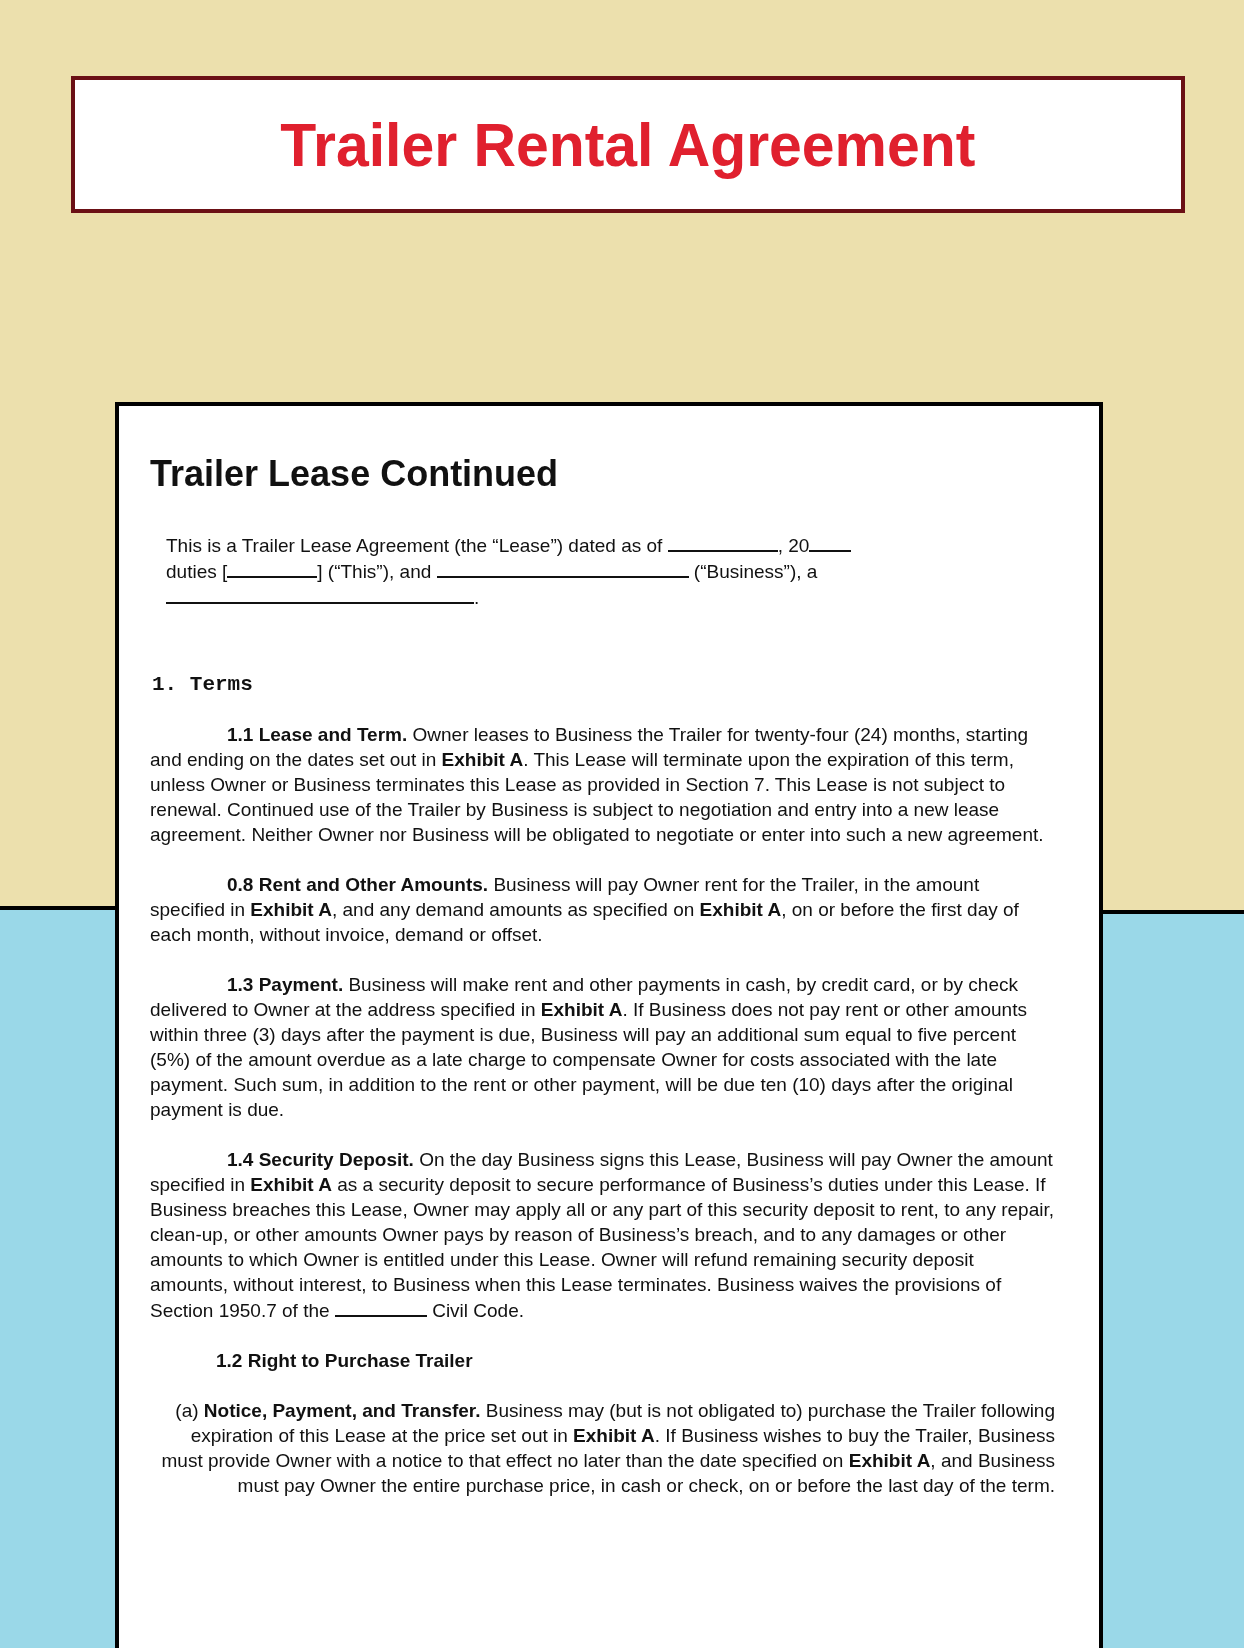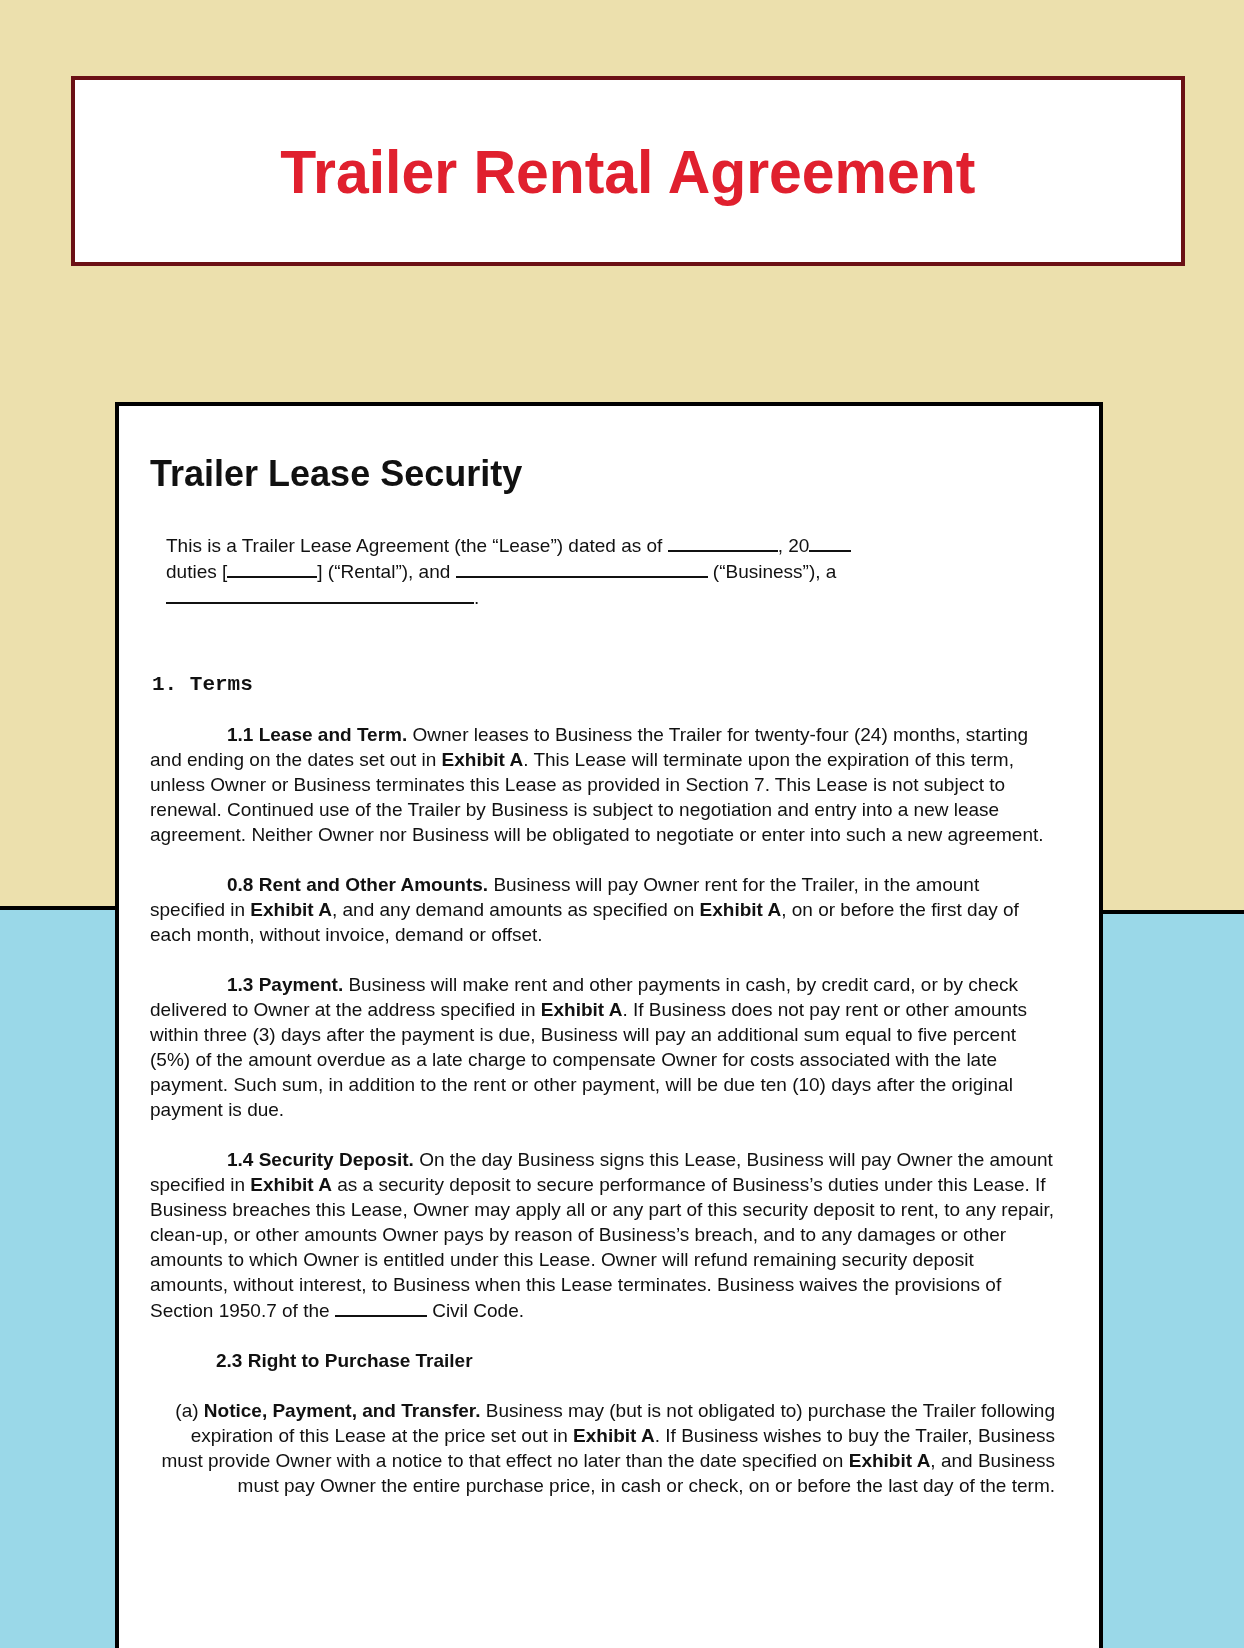--- a/index.html
+++ b/index.html
@@ -21,21 +21,21 @@
     }
     .divider-left {
       position: absolute; left: 0; top: 906px; width: 122px; height: 4px; background: #000;
     }
     .divider-right {
       position: absolute; left: 1096px; top: 910px; width: 148px; height: 4px; background: #000;
     }
     .title-box {
       position: absolute;
       left: 71px; top: 76px;
-      width: 1114px; height: 190px;
+      width: 1114px; height: 137px;
       box-sizing: border-box;
       border: 4px solid #6b1015;
       background: #ffffff;
       display: flex; align-items: center; justify-content: center;
     }
     .title-box h1 {
       margin: 0;
       color: #e0202e;
       font-family: "Liberation Sans", sans-serif;
       font-weight: bold;
@@ -92,35 +92,35 @@
 <div class="bg-top"></div>
 <div class="bg-bottom"></div>
 <div class="divider-left"></div>
 <div class="divider-right"></div>
 
 <div class="title-box">
   <h1>Trailer Rental Agreement</h1>
 </div>
 
 <div class="doc">
-  <h2>Trailer Lease Security</h2>
+  <h2>Trailer Lease Continued</h2>
 
   <p class="intro">
     <span>This is a Trailer Lease Agreement (the “Lease”) dated as of </span><span class="blank" style="width:110px"></span><span>, 20</span><span class="blank" style="width:42px"></span><br>
-    <span>duties [</span><span class="blank" style="width:90px"></span><span>] (“Rental”), and </span><span class="blank" style="width:252px"></span><span> (“Business”), a</span><br>
+    <span>duties [</span><span class="blank" style="width:90px"></span><span>] (“This”), and </span><span class="blank" style="width:252px"></span><span> (“Business”), a</span><br>
     <span class="blank" style="width:308px"></span><span>.</span>
   </p>
 
   <div class="section-h">1. Terms</div>
 
   <p class="clause"><b>1.1 Lease and Term.</b><span> Owner leases to Business the Trailer for twenty-four (24)  months, starting and ending on the dates set out in </span><b>Exhibit A</b><span>. This Lease will terminate upon the expiration of this term, unless Owner or Business terminates this Lease as provided in Section 7. This Lease is not subject to renewal. Continued use of the Trailer by Business is subject to negotiation and entry into a new lease agreement. Neither Owner nor Business will be obligated to negotiate or enter into such a new agreement.</span></p>
 
   <p class="clause"><b>0.8 Rent and Other Amounts.</b><span> Business will pay Owner rent for the Trailer, in the  amount specified in </span><b>Exhibit A</b><span>, and any demand amounts as specified on </span><b>Exhibit A</b><span>, on or before the  first day of each month, without invoice, demand or offset.</span></p>
 
   <p class="clause"><b>1.3 Payment.</b><span> Business will make rent and other payments in cash, by credit card, or  by check delivered to Owner at the address specified in </span><b>Exhibit A</b><span>. If Business does not pay rent  or other amounts within three (3) days after the payment is due, Business will pay an additional  sum equal to five percent (5%) of the amount overdue as a late charge to compensate Owner for  costs associated with the late payment. Such sum, in addition to the rent or other payment, will be  due ten (10) days after the original payment is due.</span></p>
 
   <p class="clause"><b>1.4 Security Deposit.</b><span> On the day Business signs this Lease, Business will pay  Owner the amount specified in </span><b>Exhibit A</b><span> as a security deposit to secure performance of  Business’s duties under this Lease. If Business breaches this Lease, Owner may apply all or any  part of this security deposit to rent, to any repair, clean-up, or other amounts Owner pays by  reason of Business’s breach, and to any damages or other amounts to which Owner is entitled  under this Lease. Owner will refund remaining security deposit amounts, without interest, to  Business when this Lease terminates. Business waives the provisions of Section 1950.7 of the </span><span class="blank" style="width:92px"></span><span> Civil Code.</span></p>
 
-  <div class="subhead">2.3 Right to Purchase Trailer</div>
+  <div class="subhead">1.2 Right to Purchase Trailer</div>
 
   <p class="plain"><span>(a) </span><b>Notice, Payment, and Transfer.</b><span> Business may (but is not obligated to)  purchase the Trailer following expiration of this Lease at the price set out in </span><b>Exhibit A</b><span>.  If  Business wishes to buy the Trailer, Business must provide Owner with a notice to that effect no  later than the date specified on </span><b>Exhibit A</b><span>, and Business must pay Owner the entire purchase  price, in cash or check, on or before the last day of the term.</span></p>
 
 </div>
 
 </body></html>

